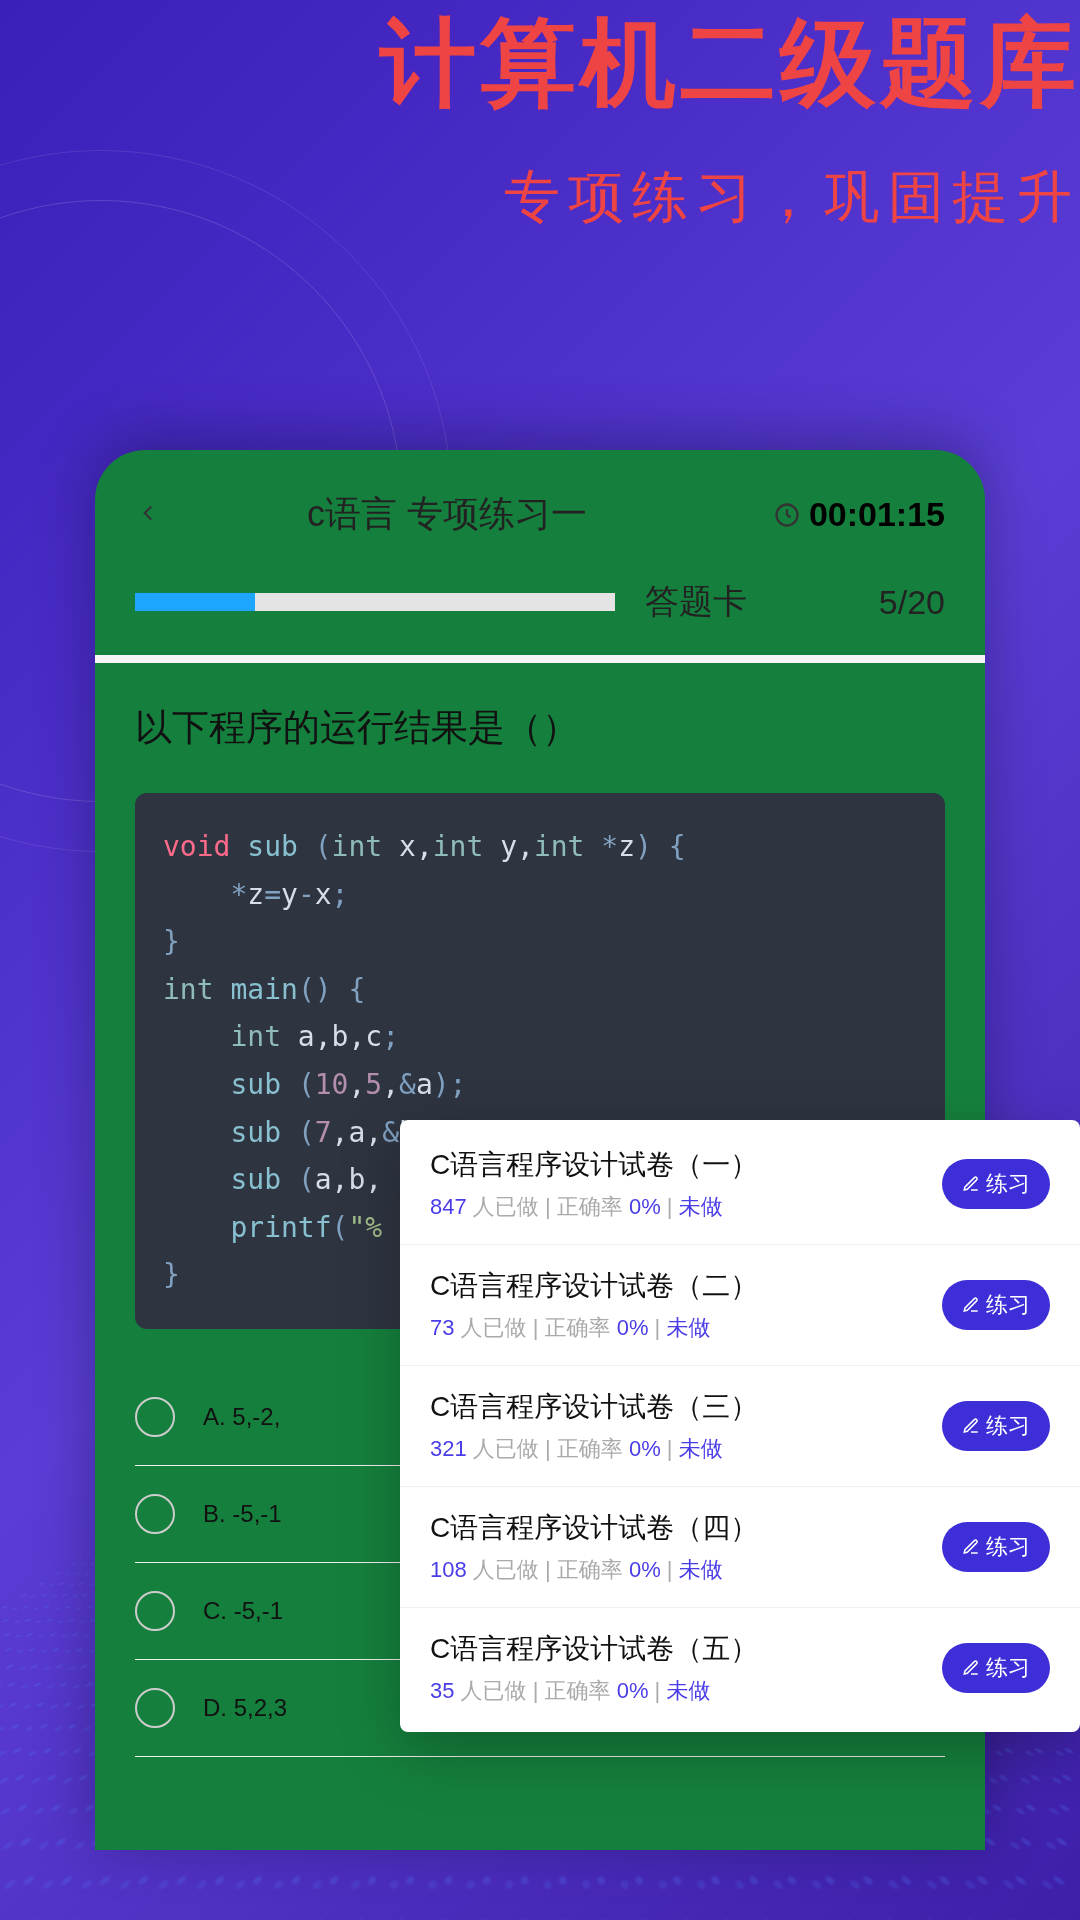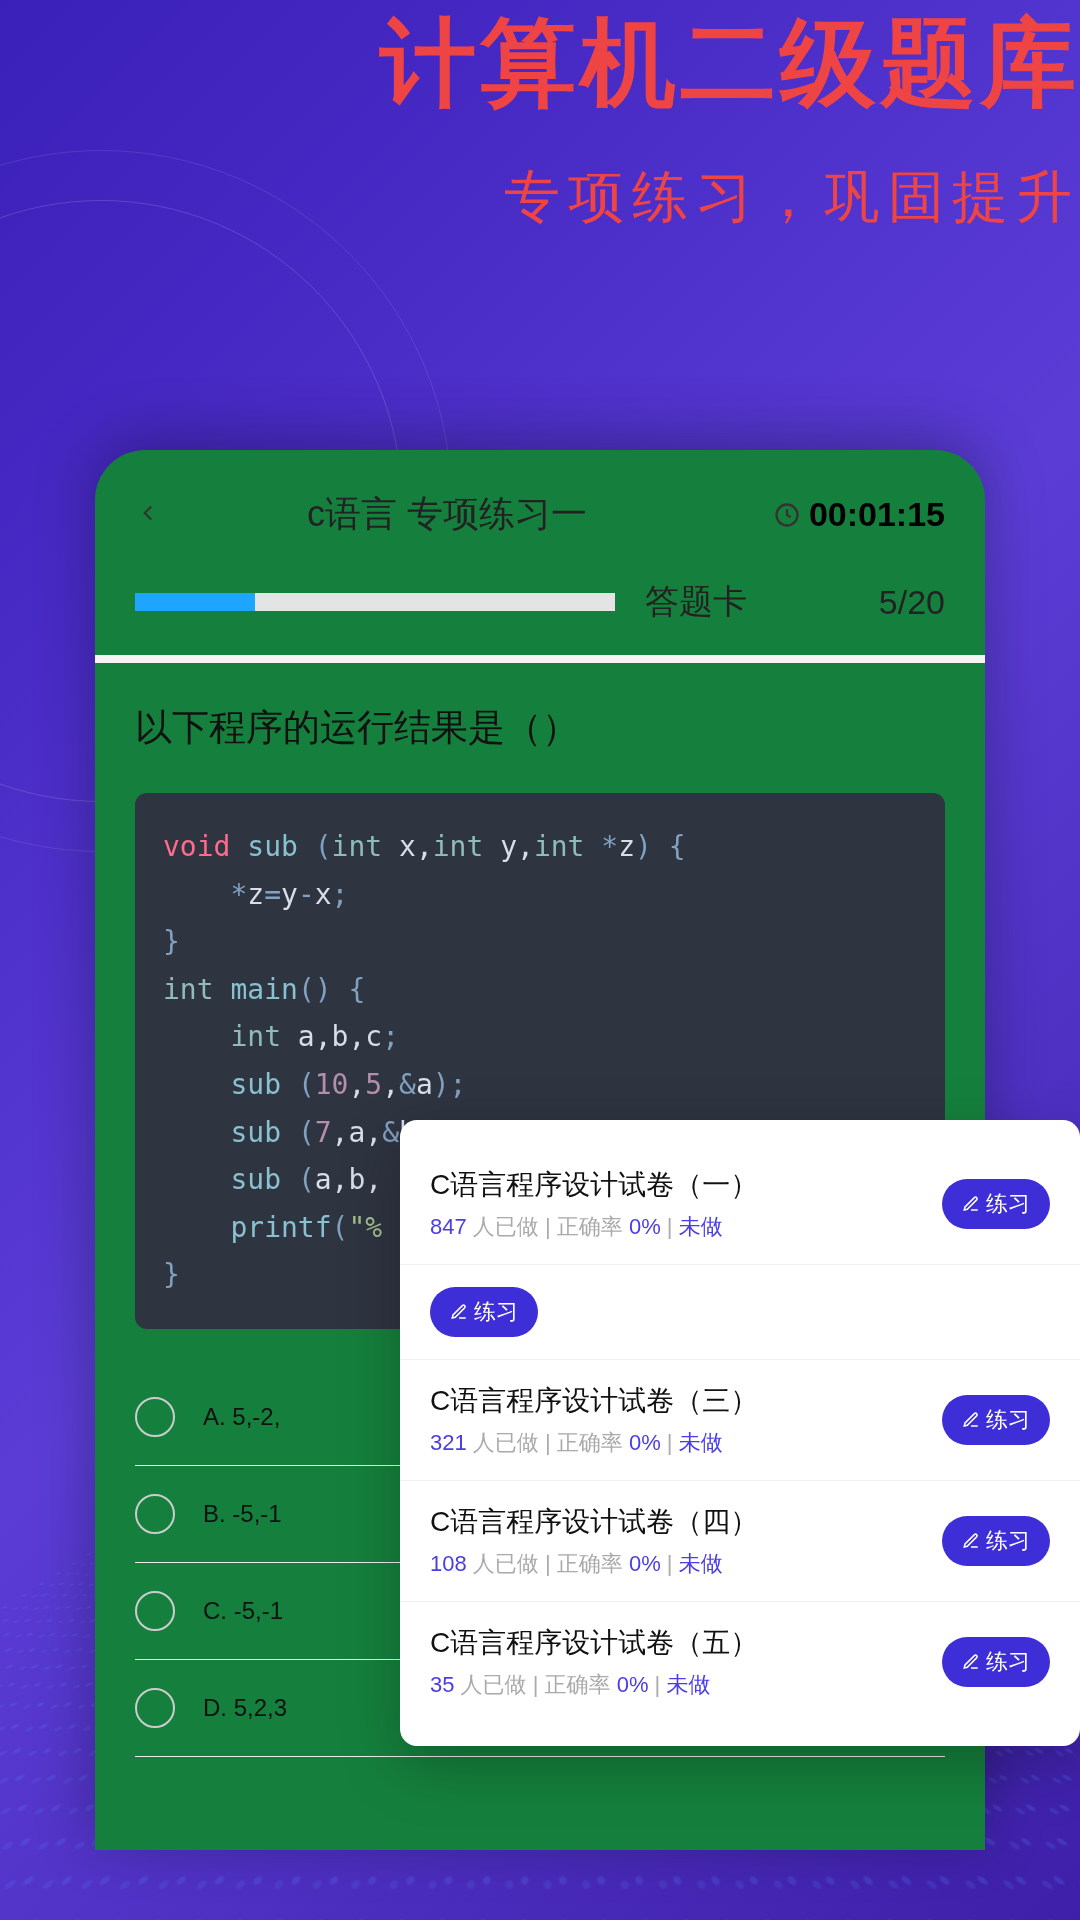--- a/index.html
+++ b/index.html
@@ -173,24 +173,24 @@
   font-size: 24px;
   color: #111;
   text-align: center;
 }
 .overlay-card {
   position: absolute;
   top: 1120px;
   left: 400px;
   width: 680px;
   background: #fff;
-  border-radius: 17px;
+  border-radius: 8px;
   box-shadow: 0 20px 60px rgba(0,0,0,0.25);
   z-index: 10;
-  padding: 24px 0;
+  padding: 4px 0;
 }
 .paper-row {
   display: flex;
   align-items: center;
   padding: 22px 30px;
   border-bottom: 1px solid #f0f0f0;
 }
 .paper-row:last-child { border-bottom: none; }
 .paper-info { flex: 1; min-width: 0; }
 .paper-title {
@@ -296,20 +296,26 @@
     </div>
     <div class="practice-btn">
       <svg viewBox="0 0 24 24" fill="none" stroke="#fff" stroke-width="2">
           <path d="M12 20h9"></path>
           <path d="M16.5 3.5a2.12 2.12 0 013 3L7 19l-4 1 1-4z"></path>
         </svg>
       <span>练习</span>
     </div>
   </div>
   <div class="paper-row">
+    <div class="paper-info">
+      <div class="paper-title">C语言程序设计试卷（二）</div>
+      <div class="paper-meta">
+        <span class="blue">73</span> <span>人已做</span> | <span>正确率</span> <span class="blue">0%</span> | <span class="blue">未做</span>
+      </div>
+    </div>
     <div class="practice-btn">
       <svg viewBox="0 0 24 24" fill="none" stroke="#fff" stroke-width="2">
           <path d="M12 20h9"></path>
           <path d="M16.5 3.5a2.12 2.12 0 013 3L7 19l-4 1 1-4z"></path>
         </svg>
       <span>练习</span>
     </div>
   </div>
   <div class="paper-row">
     <div class="paper-info">

